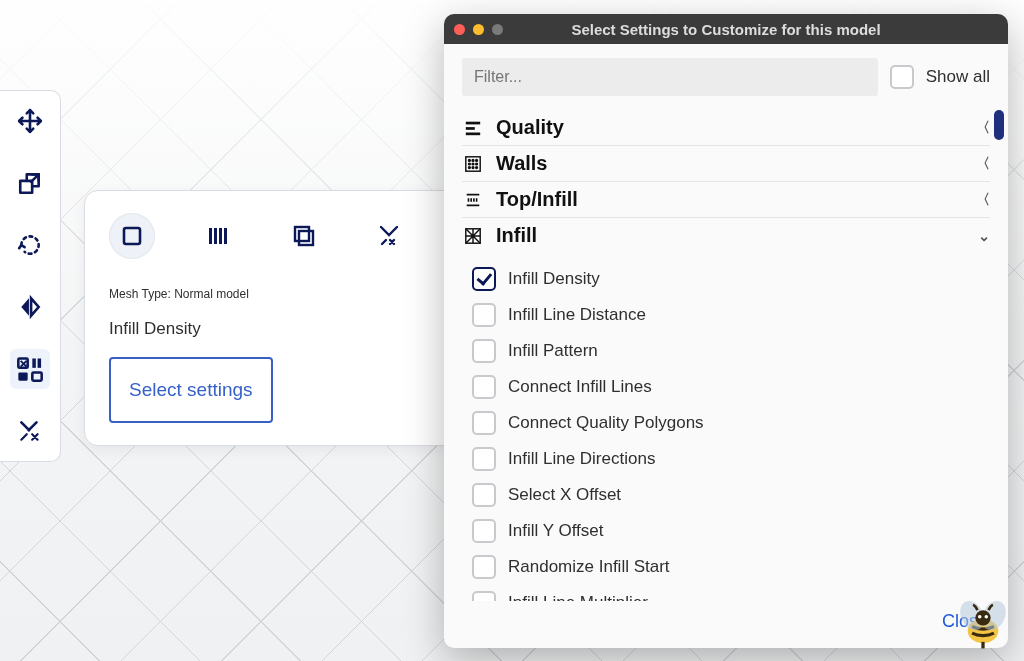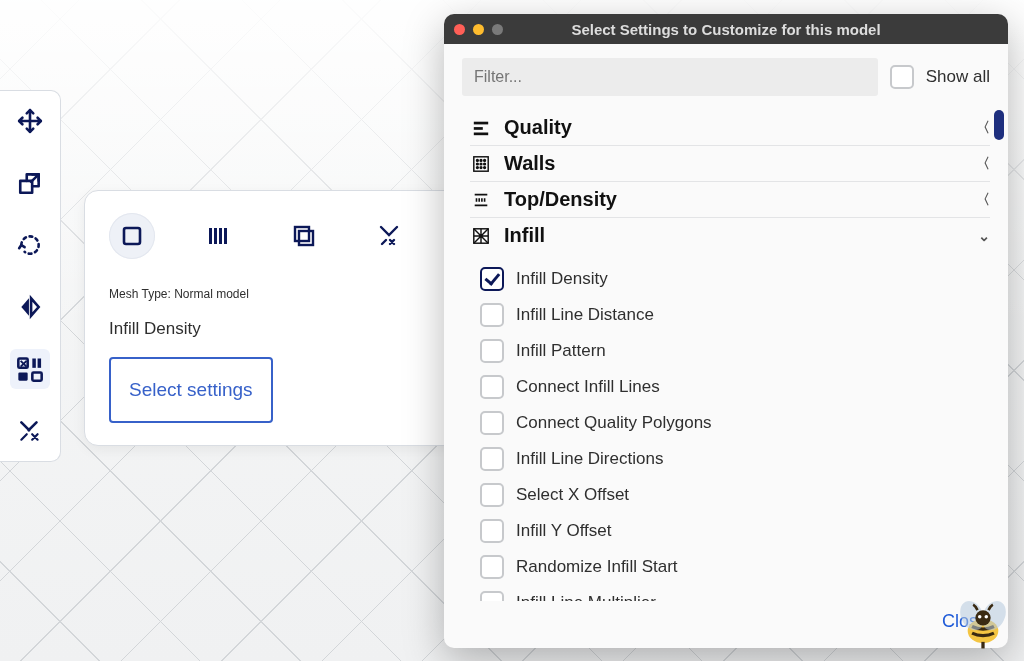--- a/index.html
+++ b/index.html
@@ -147,21 +147,21 @@
   .dialog .searchrow .chk {
     width:20px; height:20px; border:2px solid var(--check-border); border-radius:5px;
     background:#fff; cursor:pointer;
   }
   .dialog .searchrow .showall { font-size:17px; }
 
   .dialog .body {
     position:relative;
     flex:1;
     overflow:auto;
-    padding:0 18px 4px 26px;
+    padding:0 18px 4px 18px;
   }
   .dialog .cat {
     display:flex; align-items:center; gap:12px;
     padding:6px 0;
     border-bottom:1px solid #e3e4e6;
     font-size:20px; font-weight:700; color:#111;
     cursor:pointer;
   }
   .dialog .cat .cicon { width:22px; display:flex; justify-content:center; }
   .dialog .cat .chev { margin-left:auto; color:#555; font-size:14px; }
@@ -340,21 +340,21 @@
       <span class="chev">〈</span>
     </div>
 
     <div class="cat">
       <span class="cicon">
         <svg width="18" height="18" viewBox="0 0 20 20" fill="none" stroke="currentColor" stroke-width="1.8">
             <path d="M3 4h14M3 16h14"></path>
             <path d="M5 8v4M8 8v4M11 8v4M14 8v4"></path>
           </svg>
       </span>
-      <span>Top/Density</span>
+      <span>Top/Infill</span>
       <span class="chev">〈</span>
     </div>
 
     <div class="cat" style="border-bottom:none">
       <span class="cicon">
         <svg width="18" height="18" viewBox="0 0 20 20" fill="none" stroke="currentColor" stroke-width="1.6">
             <rect x="2" y="2" width="16" height="16"></rect>
             <path d="M2 2l16 16M18 2L2 18M10 2v16M2 10h16"></path>
           </svg>
       </span>

